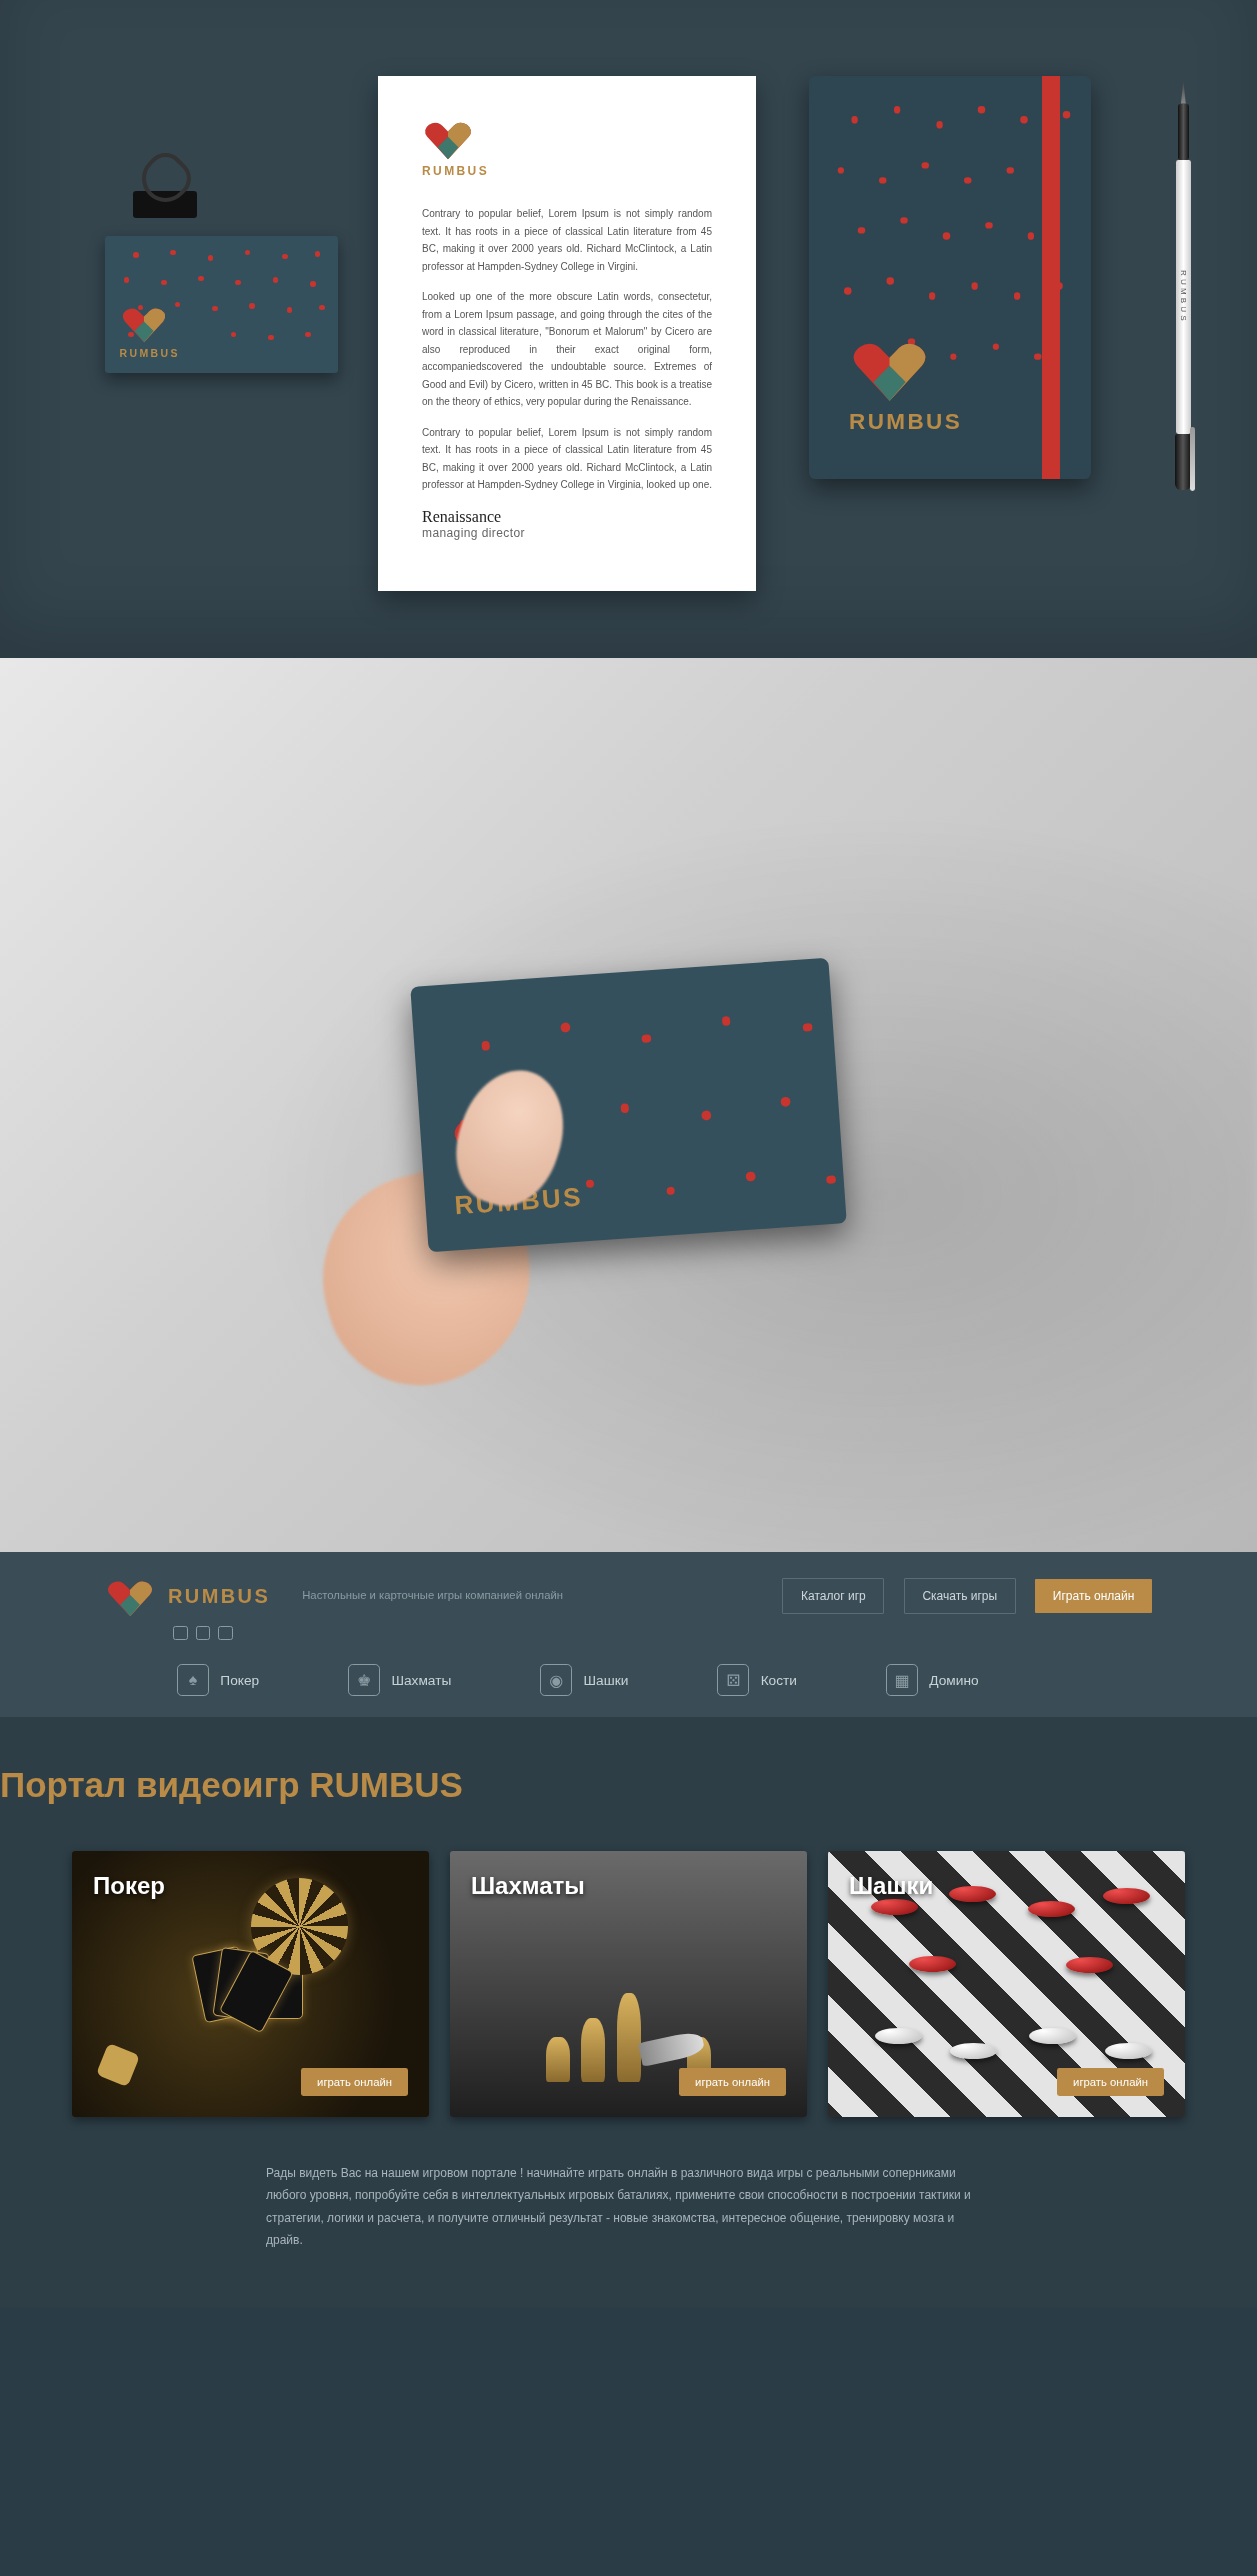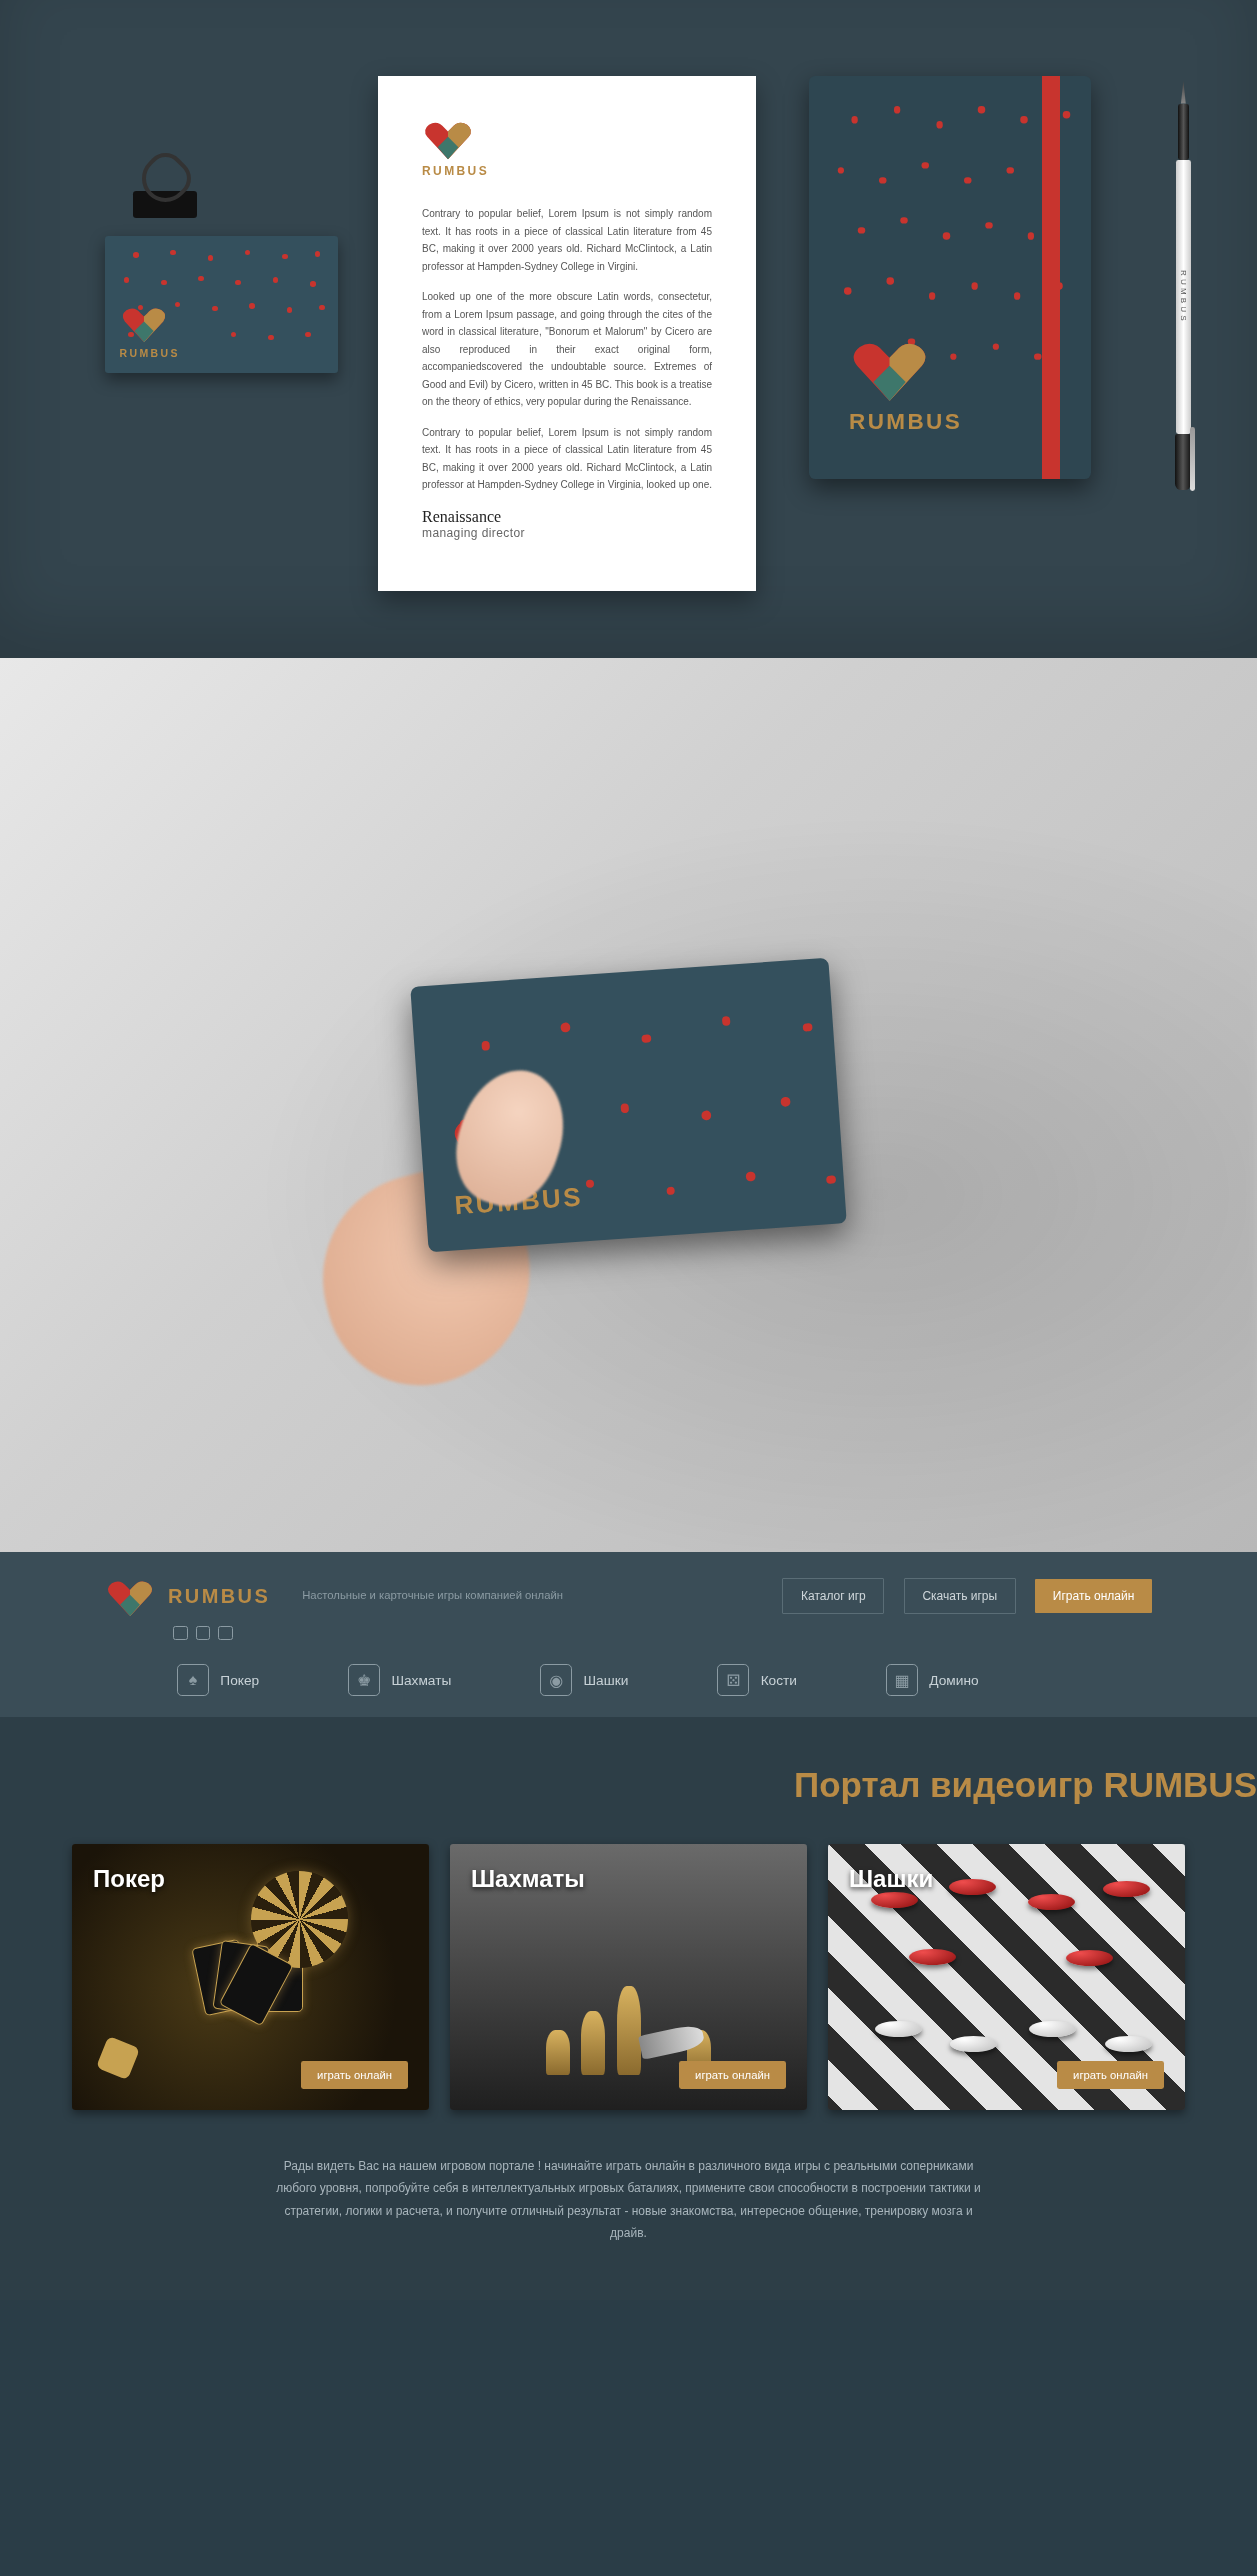--- a/index.html
+++ b/index.html
@@ -56,21 +56,21 @@
   .btn{padding:9.7px 17.7px;font-size:12px;border-radius:1px;cursor:pointer;border:none}
   .btn.outline{background:transparent;color:#cfd7db;border:0.8px solid #5a6d76}
   .btn.primary{background:#b98b46;color:#fff}
   .social{display:flex;gap:8px;margin:8px 0 0 68px}
   .social span{width:14.5px;height:14.5px;border:1.2px solid #8b9ba3;border-radius:2.4px}
   
   .nav{display:flex;gap:89px;padding:24px 0 21px;margin-left:72px}
   .nav-item{display:flex;align-items:center;gap:11.3px;color:#c8d2d7;font-size:13.7px;cursor:pointer}
   .nav-item .icon{width:32px;height:32px;border:1.2px solid #8b9ba3;border-radius:4.8px;display:flex;align-items:center;justify-content:center;font-size:16px;color:#8b9ba3}
   
-  .hero{text-align:right;padding:48px 0 28px}
+  .hero{text-align:left;padding:48px 0 35px}
   .hero h1{font-size:35px;color:#b98b46;font-weight:700;margin-bottom:11.3px}
   .hero p{font-size:16px;color:#cfd7db}
   
   .game-grid{display:flex;gap:21px;padding:0 72px}
   .game-card{flex:1;height:266px;border-radius:3.2px;position:relative;overflow:hidden;display:flex;flex-direction:column;justify-content:space-between;padding:21px;box-shadow:0 3.2px 9.7px rgba(0,0,0,.4)}
   .game-card.poker{background:radial-gradient(circle at 40% 55%,#4a3a16 0%,#1b1409 70%)}
   .game-card.chess{background:linear-gradient(180deg,#6a6a6a,#1f1f1f)}
   .game-card.checkers{background:linear-gradient(45deg,#2b2b2b 25%,#e4e4e4 25% 50%,#2b2b2b 50% 75%,#e4e4e4 75%);background-size:72px 72px}
   .game-card h3{font-size:24px;color:#fff;font-weight:700;text-shadow:0 1.6px 4.8px rgba(0,0,0,.7)}
   .play-btn{align-self:flex-end;background:#b98b46;color:#fff;border:none;padding:8px 16px;font-size:11.3px;border-radius:2.4px;cursor:pointer}
@@ -89,21 +89,21 @@
   .piece.k{height:89px}
   .piece.n{height:64px}
   .piece.p{height:45px}
   .piece.fallen{transform:rotate(78deg) translateY(-8px);background:linear-gradient(#ddd,#888)}
   
   .checkers-art{position:absolute;inset:0}
   .chk{position:absolute;width:47px;height:16px;border-radius:50%;box-shadow:0 3.2px 4.8px rgba(0,0,0,.5)}
   .chk.red{background:radial-gradient(ellipse at 30% 20%,#ef4d4d,#8c0e0e)}
   .chk.wht{background:radial-gradient(ellipse at 30% 20%,#fff,#bcbcbc)}
   
-  .welcome{max-width:789px;margin:45px auto 0;text-align:center;font-size:12px;line-height:1.85;color:#a8b5bc;padding:0 32px}
+  .welcome{max-width:789px;margin:45px auto 0;font-size:12px;line-height:1.85;color:#a8b5bc;padding:0 32px}
   
   
   .logo{display:inline-block}
   .logo svg{display:block}
   .logo-text{font-weight:700;letter-spacing:2.4px;color:#b98b46}
 </style>
 </head>
 <body>
 
 <section class="mockup">

